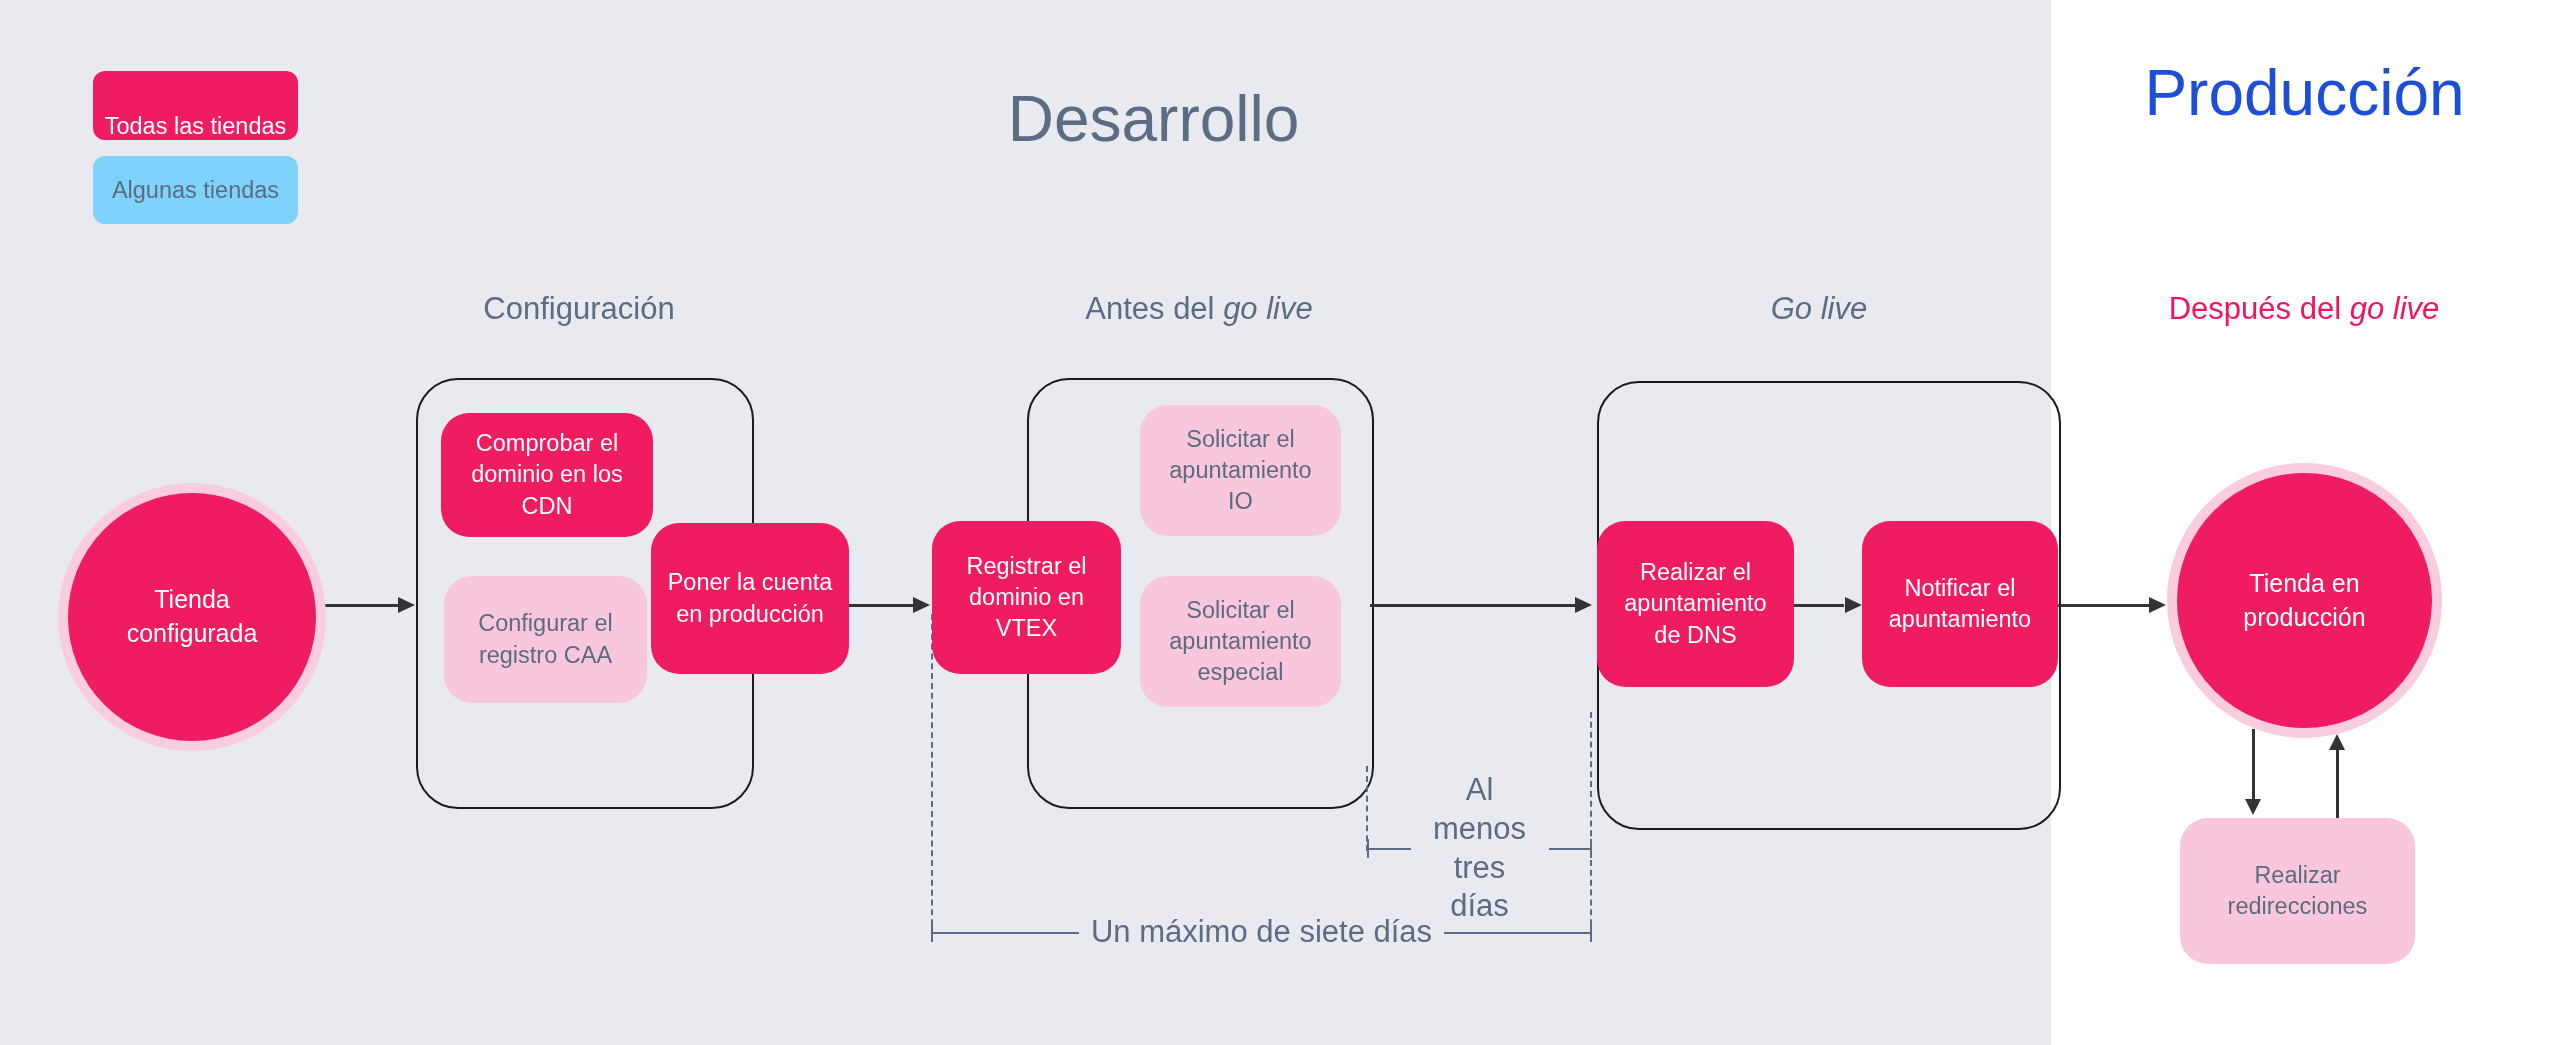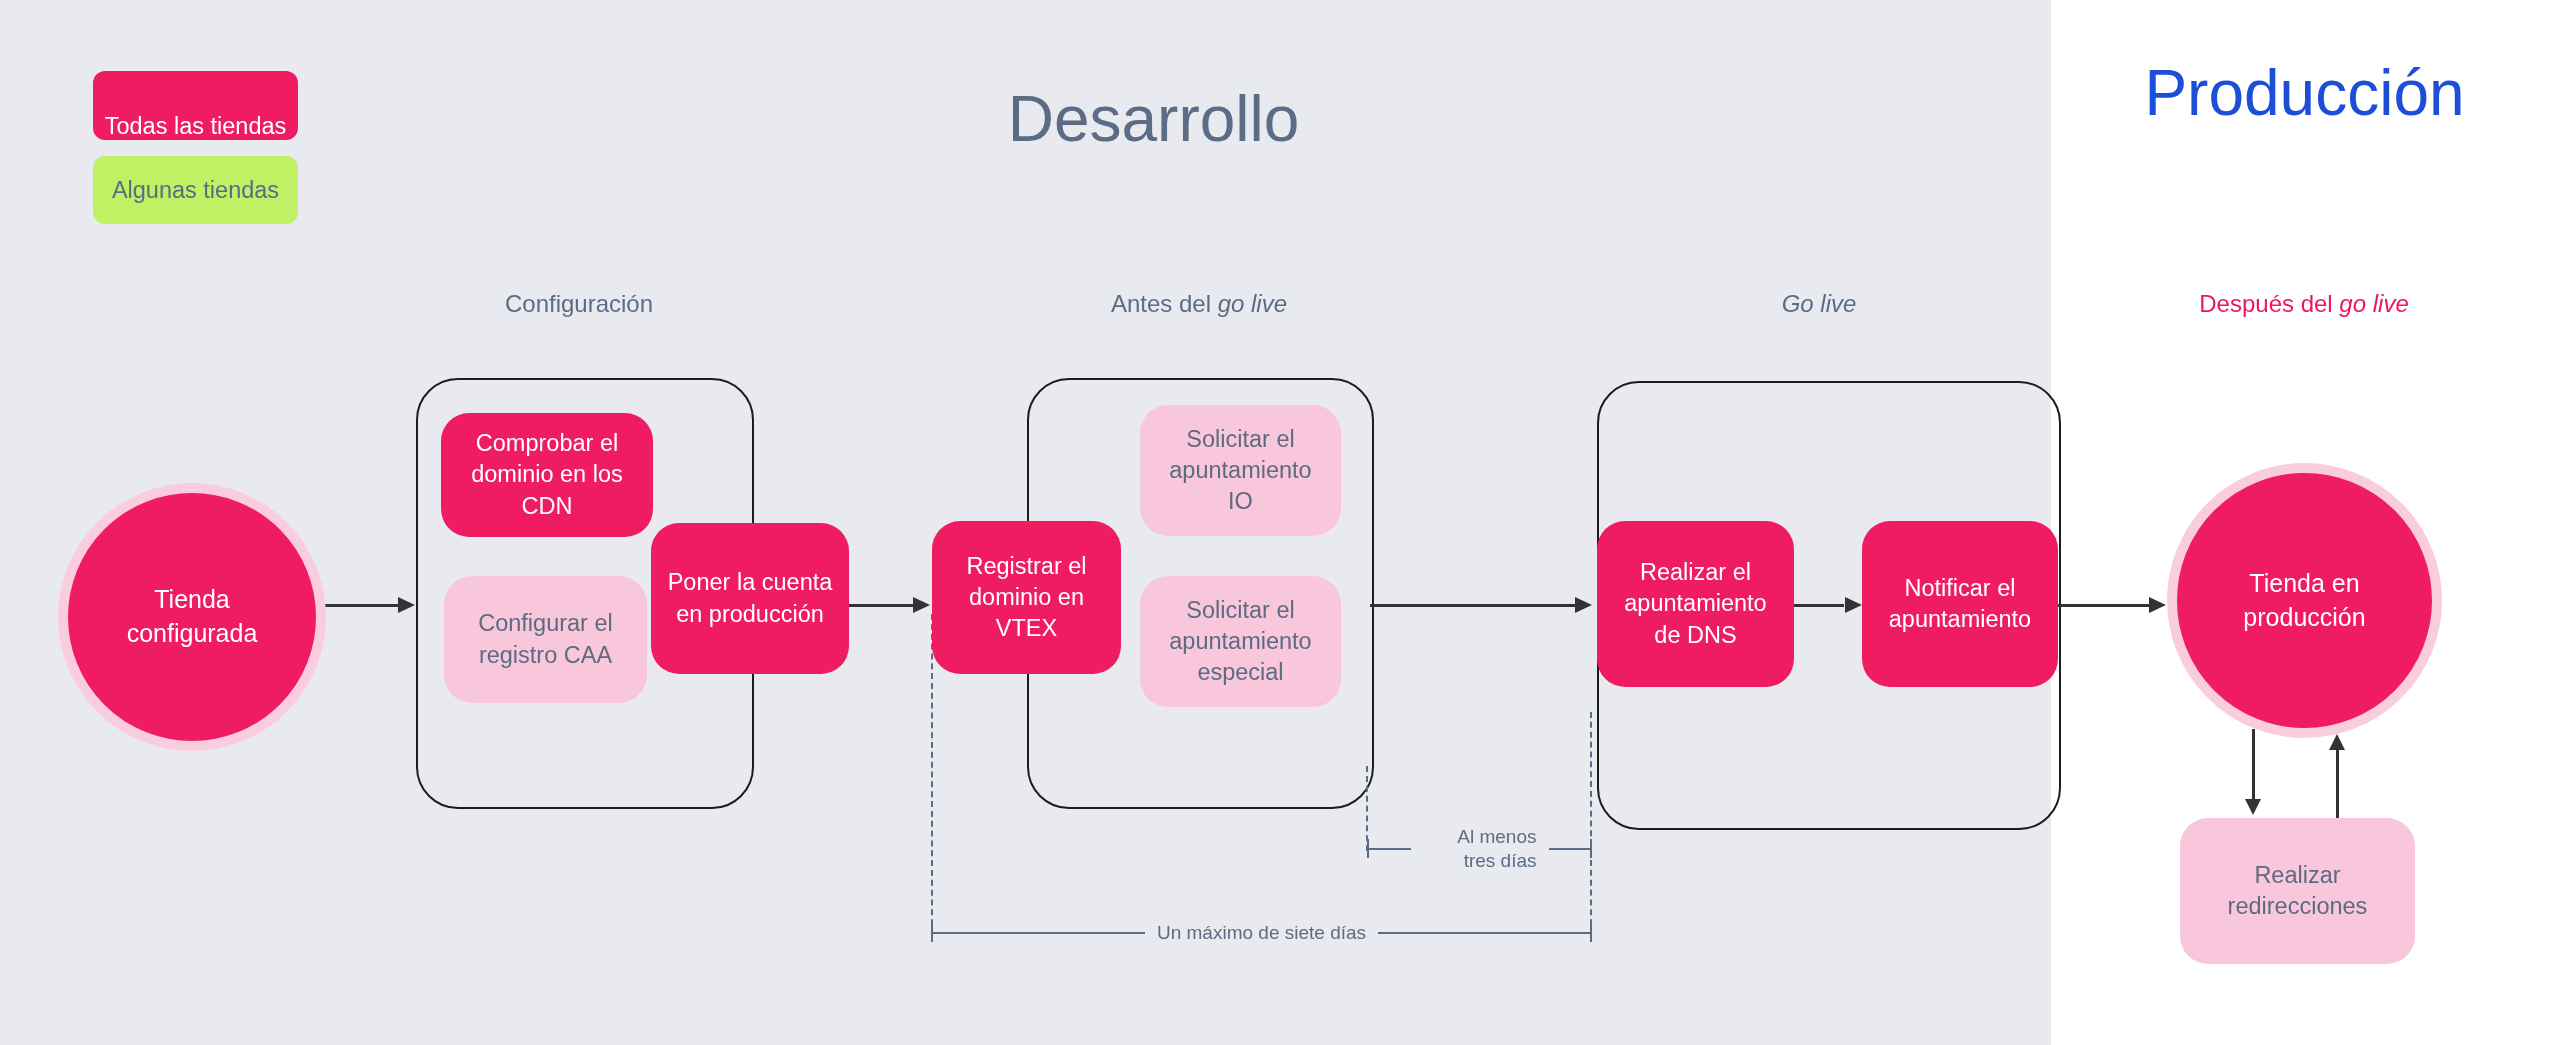--- a/index.html
+++ b/index.html
@@ -9,28 +9,28 @@
     font-family:"Liberation Sans", sans-serif;
   }
   .abs{position:absolute;}
   
   .prod-panel{left:2051px;top:0;width:525px;height:1045px;background:#FFFFFF;z-index:0;}
   
   .big-title{top:58px;font-size:64px;line-height:1.1;text-align:center;z-index:2;}
   .dev-title{left:818px;width:671px;color:#5B6C85;margin-top:26px;}
   .prod-title{left:2036px;width:537px;color:#1d4ed8;}
   
-  .phase{top:290px;width:402px;font-size:24px;line-height:1.2;text-align:center;color:#5B6C85;z-index:2;}
+  .phase{top:290px;width:402px;font-size:31px;line-height:1.2;text-align:center;color:#5B6C85;z-index:2;}
   .phase .it{font-style:italic;}
   .phase-after{color:#F2145C;}
   
   .pill{border-radius:12px;display:flex;align-items:center;justify-content:center;
         font-size:23.5px;z-index:2;}
   .pill-dark{background:#F01C62;color:#FFFFFF;align-items:flex-end;}
-  .pill-light{background:#bef264;color:#5D6B80;}
+  .pill-light{background:#7dd3fc;color:#5D6B80;}
   
   .group{border:2px solid #1C1C1C;border-radius:42px;background:transparent;z-index:1;}
   
   .node{border-radius:28px;display:flex;align-items:center;justify-content:center;
         text-align:center;font-size:23.5px;line-height:1.32;padding:0 14.8px;box-sizing:border-box;z-index:3;}
   .node-dark{background:#F01C62;color:#FFFFFF;}
   .node-light{background:#F9C7DB;color:#5D6B80;}
   
   .circle{border-radius:50%;background:#F01C62;border:10px solid #FACCDF;box-sizing:border-box;
           display:flex;align-items:center;justify-content:center;text-align:center;
@@ -43,21 +43,21 @@
   .head-down{width:0;height:0;border-left:8px solid transparent;border-right:8px solid transparent;
              border-top:16px solid #333333;z-index:2;}
   .head-up{width:0;height:0;border-left:8px solid transparent;border-right:8px solid transparent;
            border-bottom:16px solid #333333;z-index:2;}
   
   .dashv{width:0;border-left:2px dashed #5B6C85;z-index:1;}
   
   .measure{display:flex;align-items:center;z-index:2;color:#5B6C85;}
   .measure .tick{width:2px;height:19px;background:#5B6C85;flex:0 0 auto;}
   .measure .seg{height:2px;background:#5B6C85;flex:1 1 auto;}
-  .measure .mlabel{flex:0 0 auto;margin:0 12px;font-size:19px;line-height:1.25;text-align:right;}
+  .measure .mlabel{flex:0 0 auto;margin:0 12px;font-size:31px;line-height:1.25;text-align:center;}
   .mlabel-wrap{width:114px;}
   .mlabel-nowrap{white-space:nowrap;}
 </style>
 </head>
 <body>
 
 <div id="canvas">
 
   <div class="abs prod-panel"></div>
 

